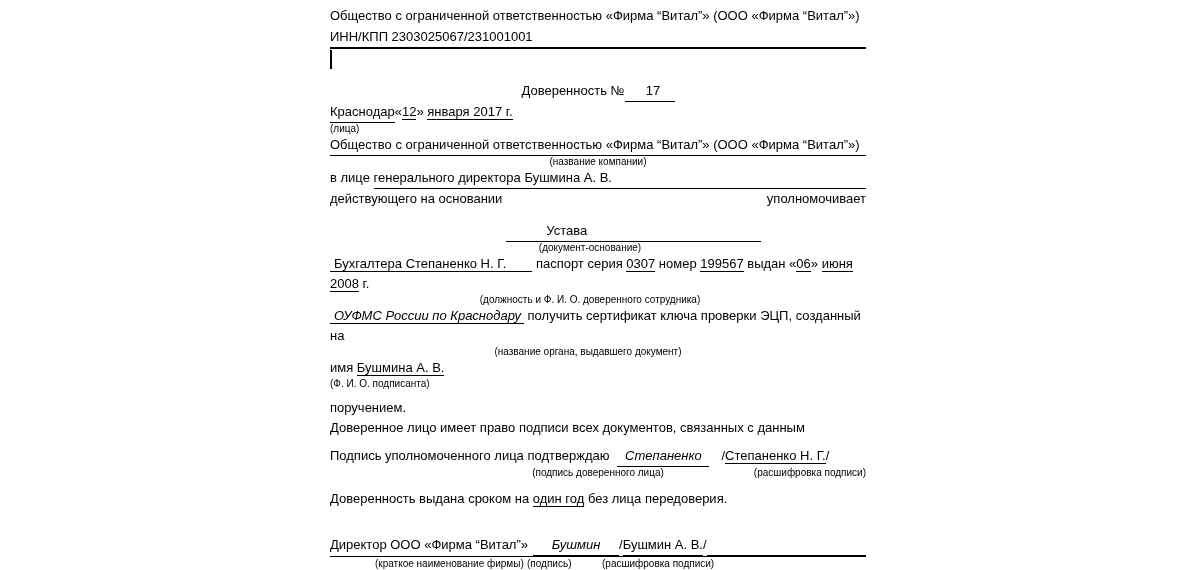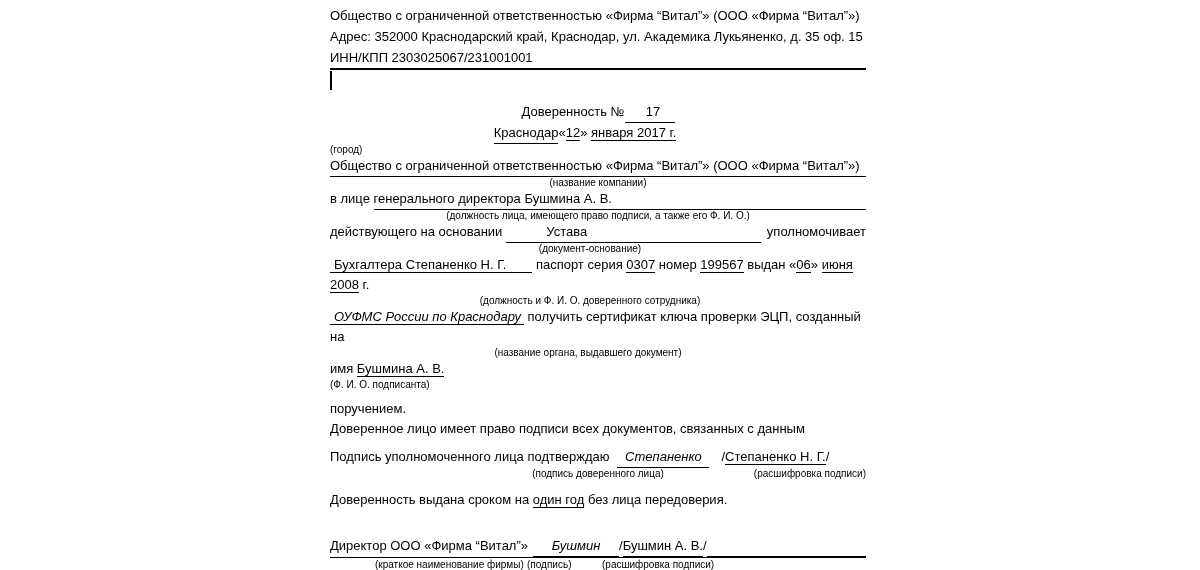--- a/index.html
+++ b/index.html
@@ -7,24 +7,24 @@
   .doc { position:relative; width:536px; margin-left:330px; padding-top:5px;
          font-size:13px; line-height:20px; }
   .t { white-space:pre-wrap; }
   .u { border-bottom:1px solid #000; }
   .caption { font-size:10px; line-height:12px; white-space:pre-wrap; }
   .cap-center { text-align:center; }
   .header { line-height:21px; border-bottom:2px solid #000; }
   .cursor { width:2px; height:19px; background:#000; margin-top:1px; }
   .title { text-align:center; margin-top:12px; }
   .title-blank { display:inline-block; width:50px; padding-left:7px; box-sizing:border-box; text-align:center; }
-  .city-row { display:flex; justify-content:center; padding-right:26px; }
+  .city-row { display:flex; justify-content:flex-start; padding-right:26px; }
   .flexrow { display:flex; }
   .fill { flex:1; }
-  .basis-blank { flex:1; text-indent:40px; margin-left:4px; margin-right:6px; }
+  .basis-blank { flex:1; text-indent:40px; margin-left:4px; margin-right:6px;margin-top:32px; }
   .pass-lead { padding-left:4px; padding-right:26px; }
   .auth-lead { padding-left:4px; padding-right:3px;font-style:italic; }
   .para { margin-top:8px; }
   .conf-row { margin-top:8px; }
   .sig-blank { display:inline-block; width:92px; box-sizing:border-box; text-align:center;
                font-style:italic; margin-left:8px; margin-right:12px; }
   .cap-row { position:relative; height:12px; font-size:10px; line-height:12px; }
   .cap-abs-center { position:absolute; left:50%; transform:translateX(-50%); white-space:nowrap; }
   .cap-abs-right { position:absolute; right:0; white-space:nowrap; }
   .term { margin-top:10px; }
@@ -36,42 +36,40 @@
   .dc2 { position:absolute; left:197px; white-space:nowrap; }
   .dc3 { position:absolute; left:272px; white-space:nowrap; }
 </style>
 </head>
 <body>
 
 <div class="doc">
 
   <div class="header">
     <div class="t">Общество с ограниченной ответственностью «Фирма “Витал”» (ООО «Фирма “Витал”»)</div>
-    <div class="t">Адрес: 352000 Краснодарский край, Краснодар, ул. Академика Лукьяненко, д. 35 оф. 15</div>
     <div class="t">ИНН/КПП 2303025067/231001001</div>
   </div>
 
   <div class="cursor"></div>
 
   <div class="title"><span class="t">Доверенность №</span><span class="title-blank u t">17</span></div>
 
   <div class="city-row">
     <span class="u t">Краснодар</span>
     <span><span class="t">«</span><span class="u t">12</span><span class="t">» </span><span class="u t">января 2017 г.</span></span>
   </div>
-  <div class="caption">(город)</div>
+  <div class="caption">(лица)</div>
 
   <div class="u t">Общество с ограниченной ответственностью «Фирма “Витал”» (ООО «Фирма “Витал”»)</div>
   <div class="caption cap-center">(название компании)</div>
 
   <div class="flexrow">
     <span class="t">в лице </span>
     <span class="u fill t">генерального директора Бушмина А. В.</span>
   </div>
-  <div class="caption cap-center">(должность лица, имеющего право подписи, а также его Ф. И. О.)</div>
 
   <div class="flexrow">
     <span class="t">действующего на основании</span>
     <span class="u basis-blank t">Устава</span>
     <span class="t">уполномочивает</span>
   </div>
   <div class="caption cap-center" style="padding-right:16px;">(документ-основание)</div>
 
   <div><span class="u pass-lead t">Бухгалтера Степаненко Н. Г.</span><span class="t"> паспорт серия </span><span class="u t">0307</span><span class="t"> номер </span><span class="u t">199567</span><span class="t"> выдан «</span><span class="u t">06</span><span class="t">» </span><span class="u t">июня</span></div>
   <div><span class="u t">2008</span><span class="t"> г.</span></div>

